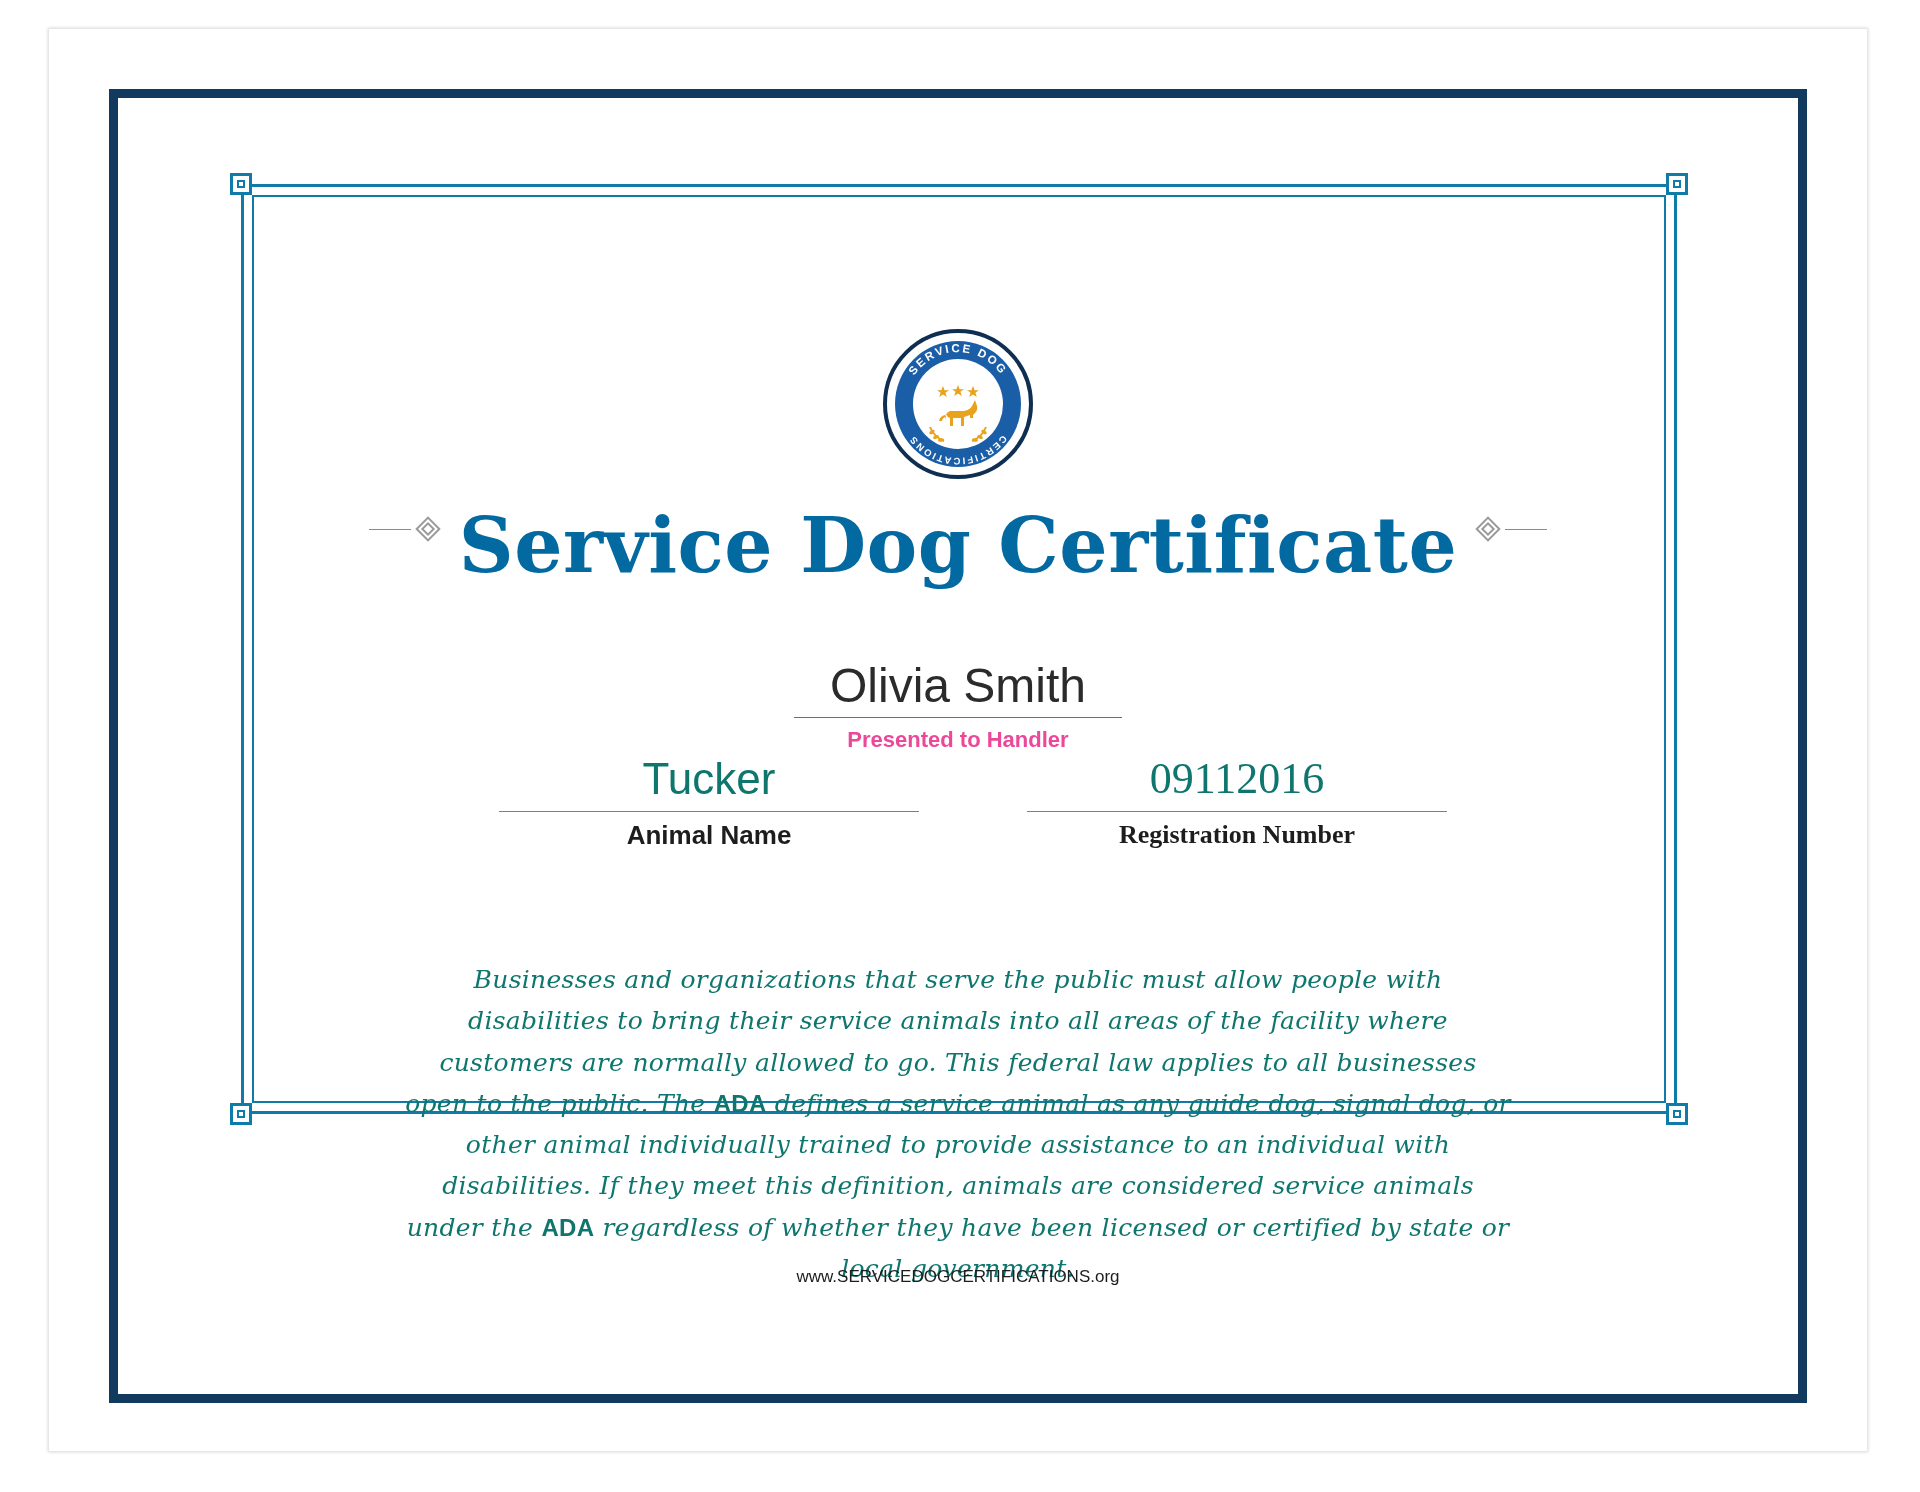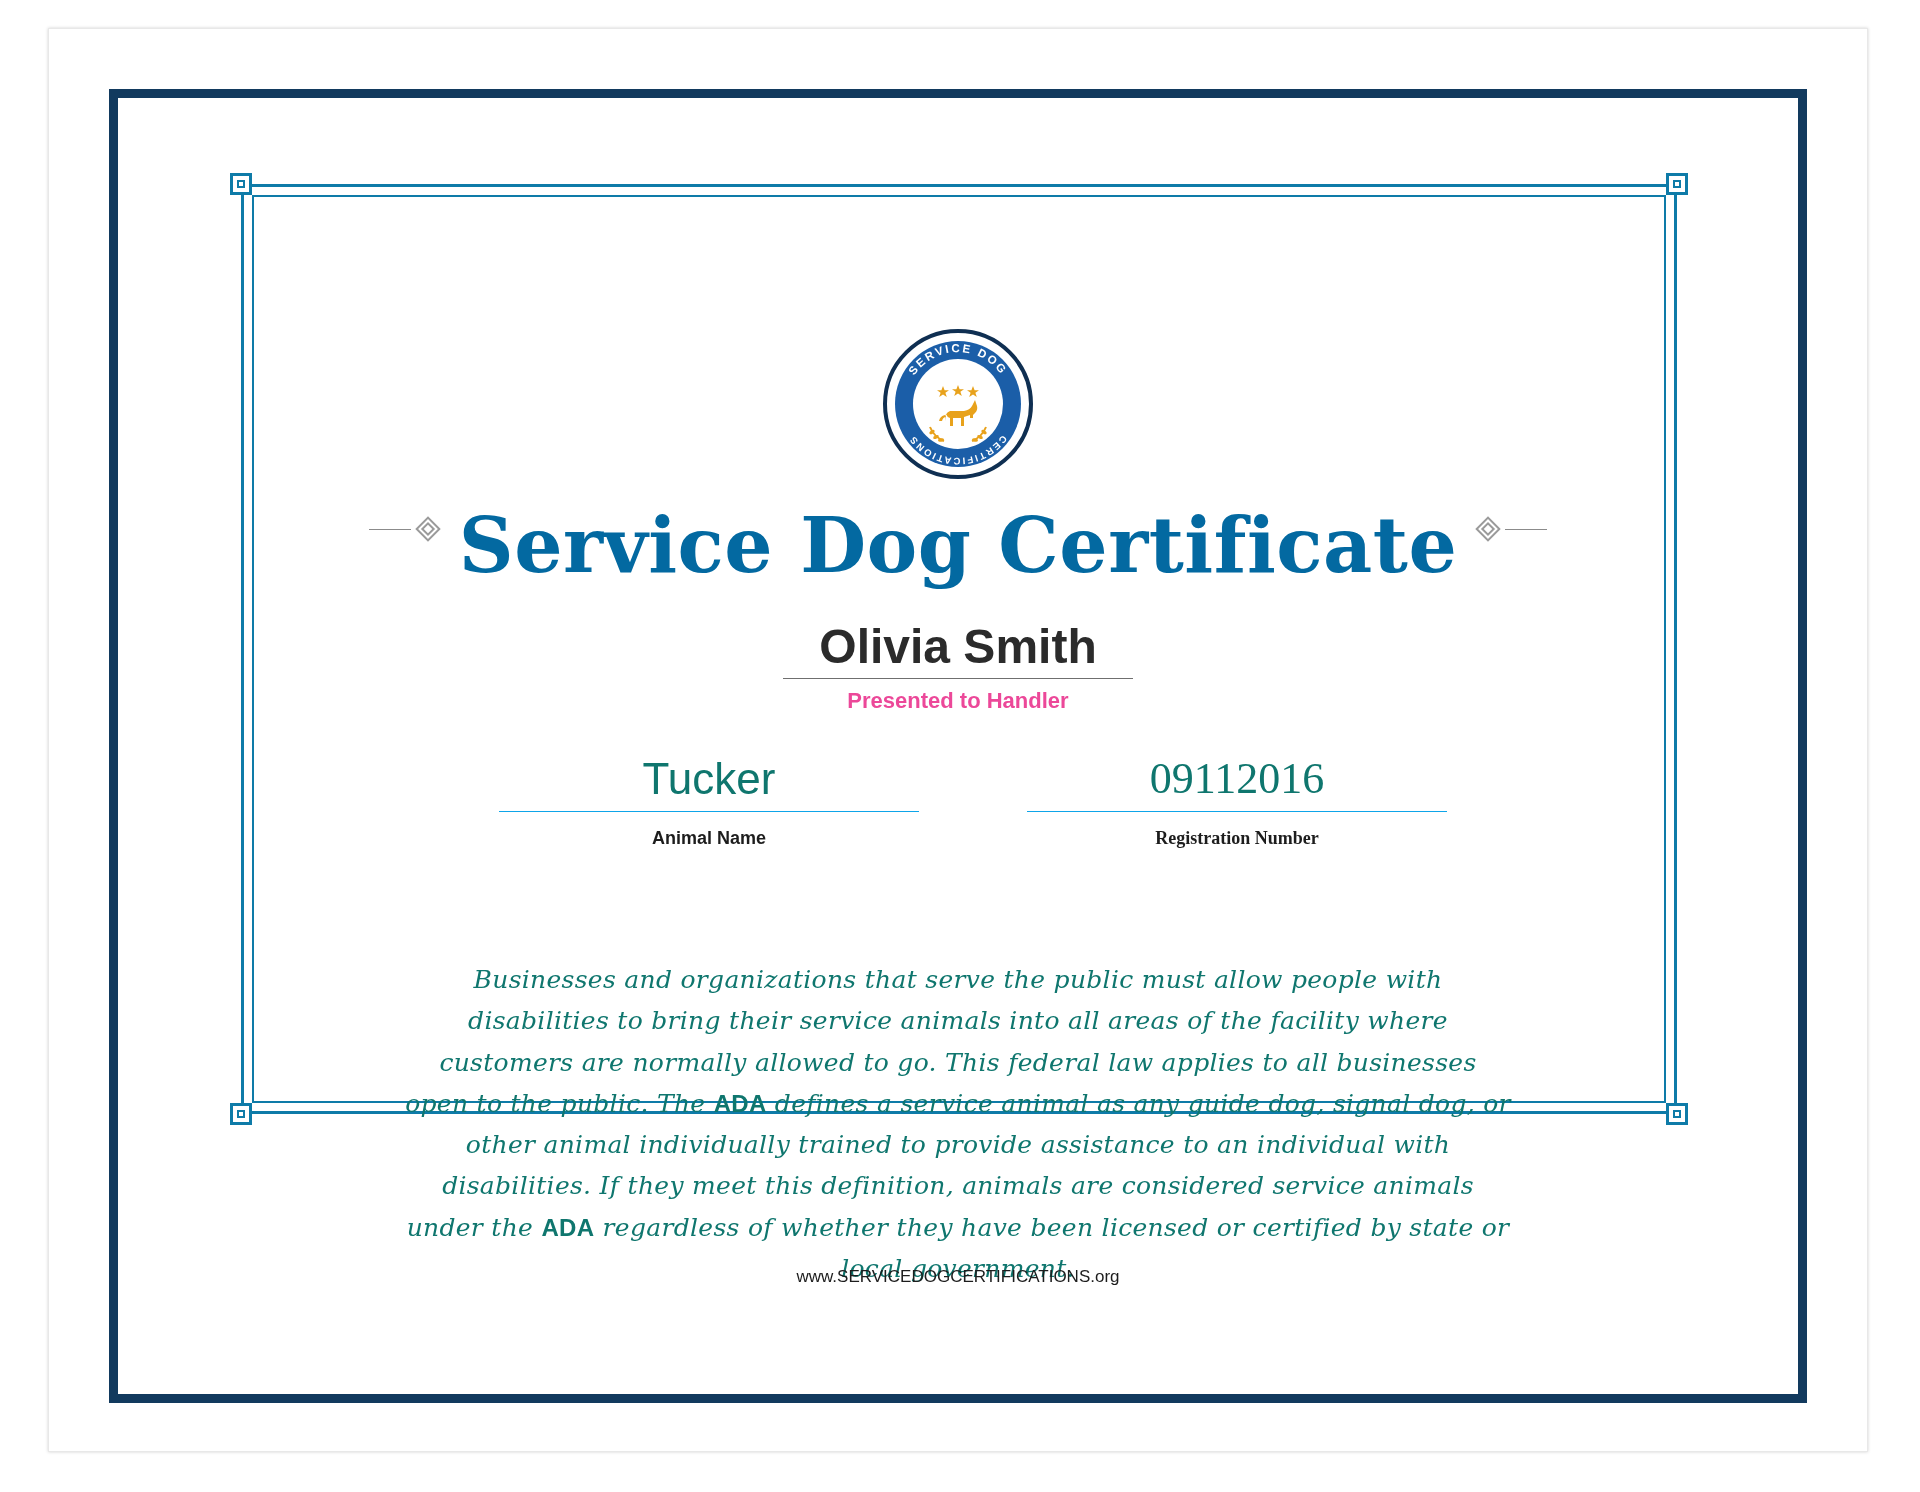--- a/index.html
+++ b/index.html
@@ -139,24 +139,25 @@
     position: absolute;
     left: 0;
     right: 0;
     top: 590px;
     text-align: center;
   }
   .handler-name {
     display: inline-block;
     font-size: 48px;
     color: #2b2b2b;
-    font-weight: bold;
+    font-weight: normal;
     padding: 0 36px 4px 36px;
     border-bottom: 1px solid #6f6f6f;
     line-height: 1.15;
+    margin-top: 39px;
   }
   .handler-label {
     margin-top: 9px;
     font-size: 22px;
     font-weight: bold;
     color: #ec4899;
   }
 
   
   .fields-row {
@@ -175,22 +176,22 @@
   .field-col.right { margin-right: 190px; font-family: Liberation Serif, serif; }
   .field-value {
     display: block;
     font-size: 44px;
     color: #0f766e;
     padding-bottom: 6px;
     border-bottom: 1px solid #0ea5e9;
     line-height: 1.15;
   }
   .field-label {
-    margin-top: 16px;
-    font-size: 18px;
+    margin-top: 8px;
+    font-size: 26px;
     font-weight: bold;
     color: #1d1d1d;
   }
 
   
   .body-text {
     position: absolute;
     left: 355px;
     right: 355px;
     top: 930px;

